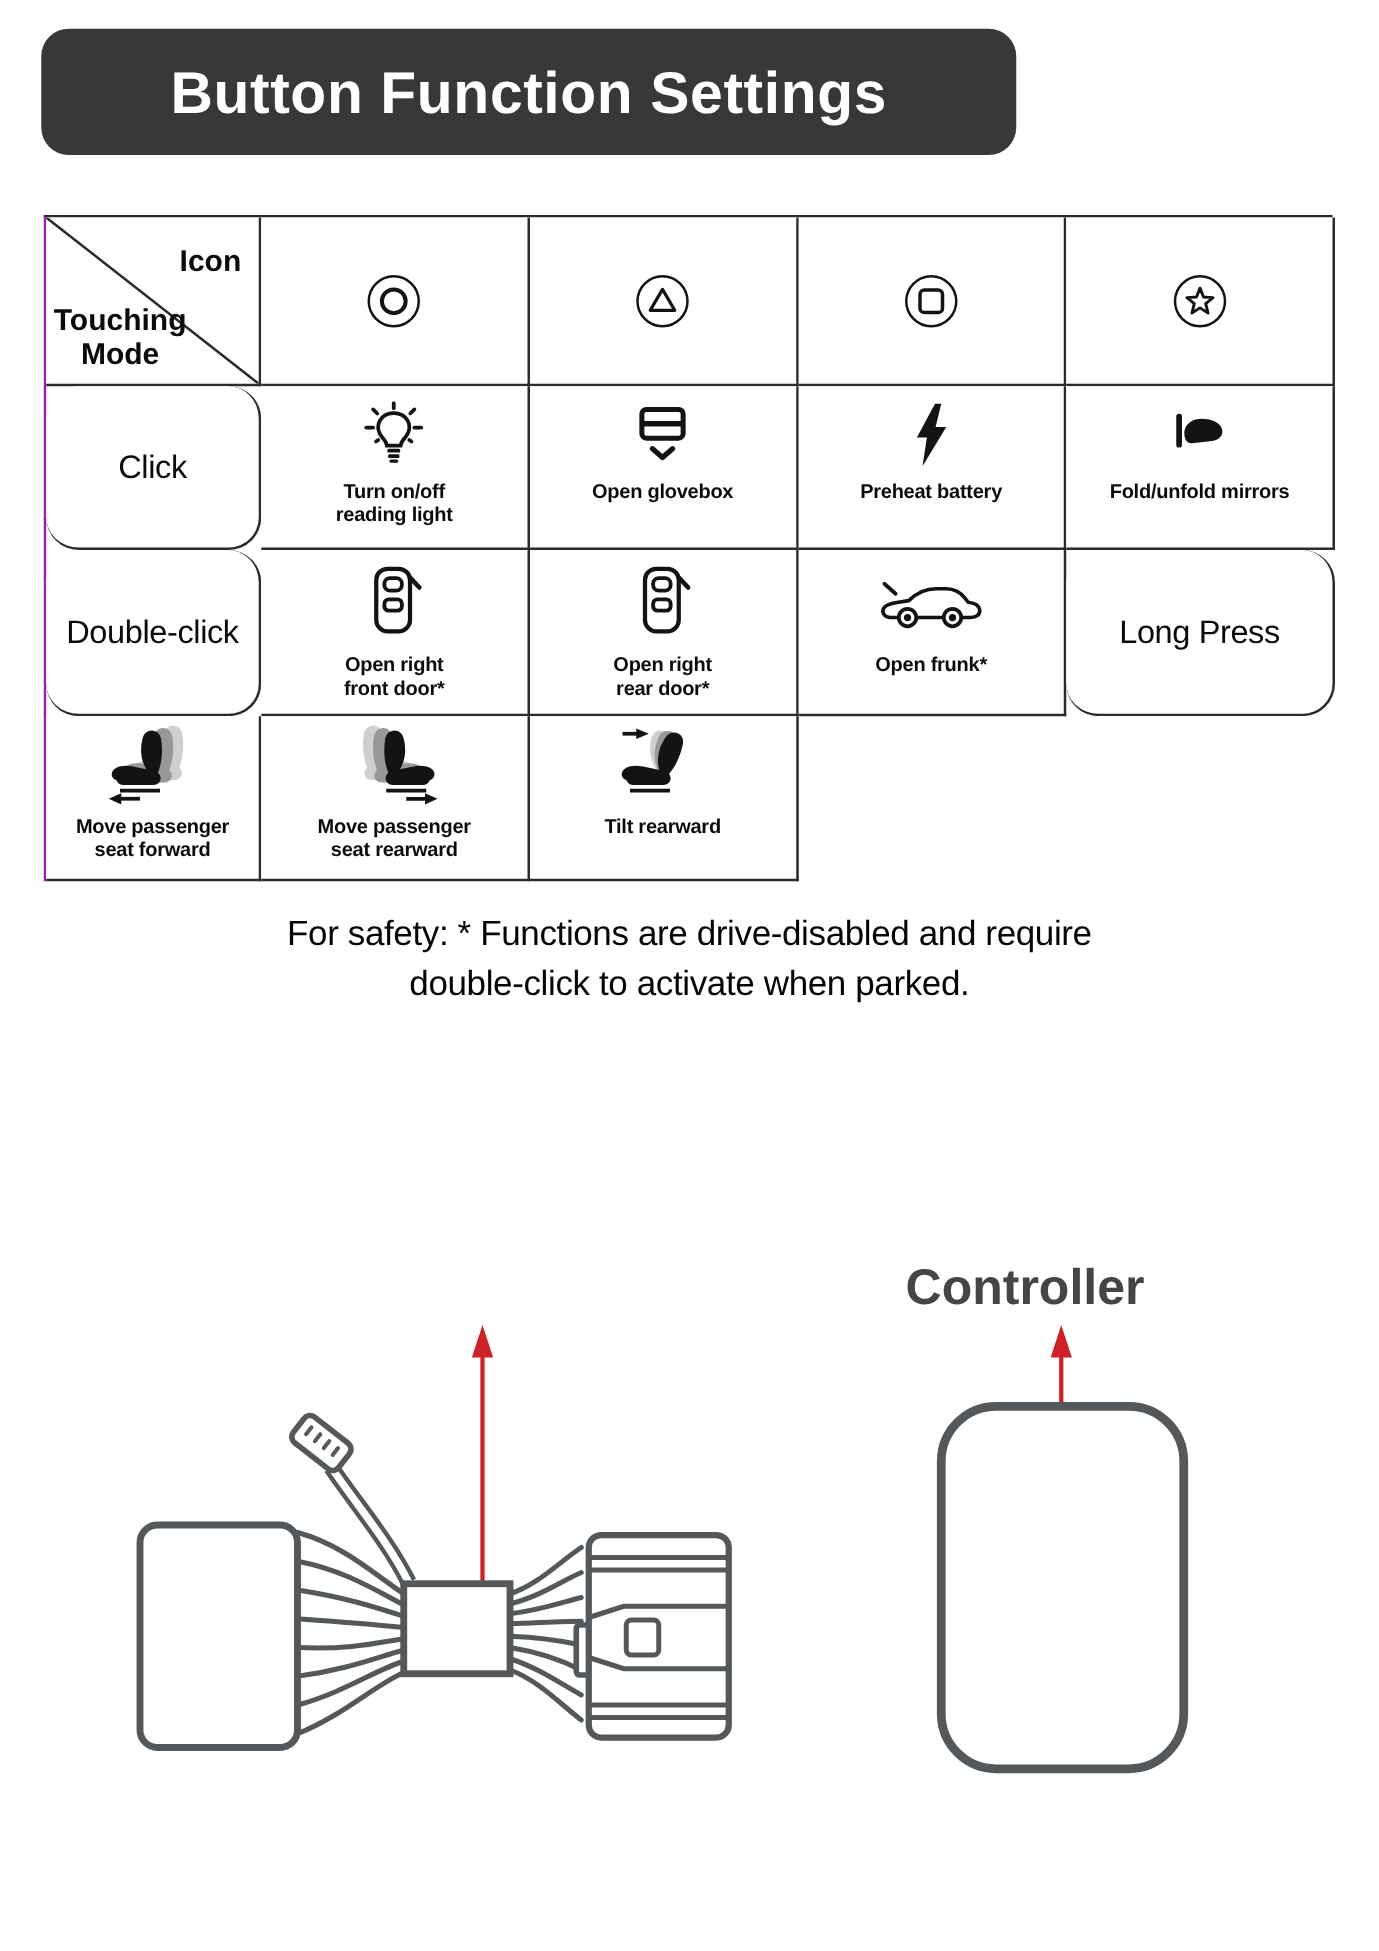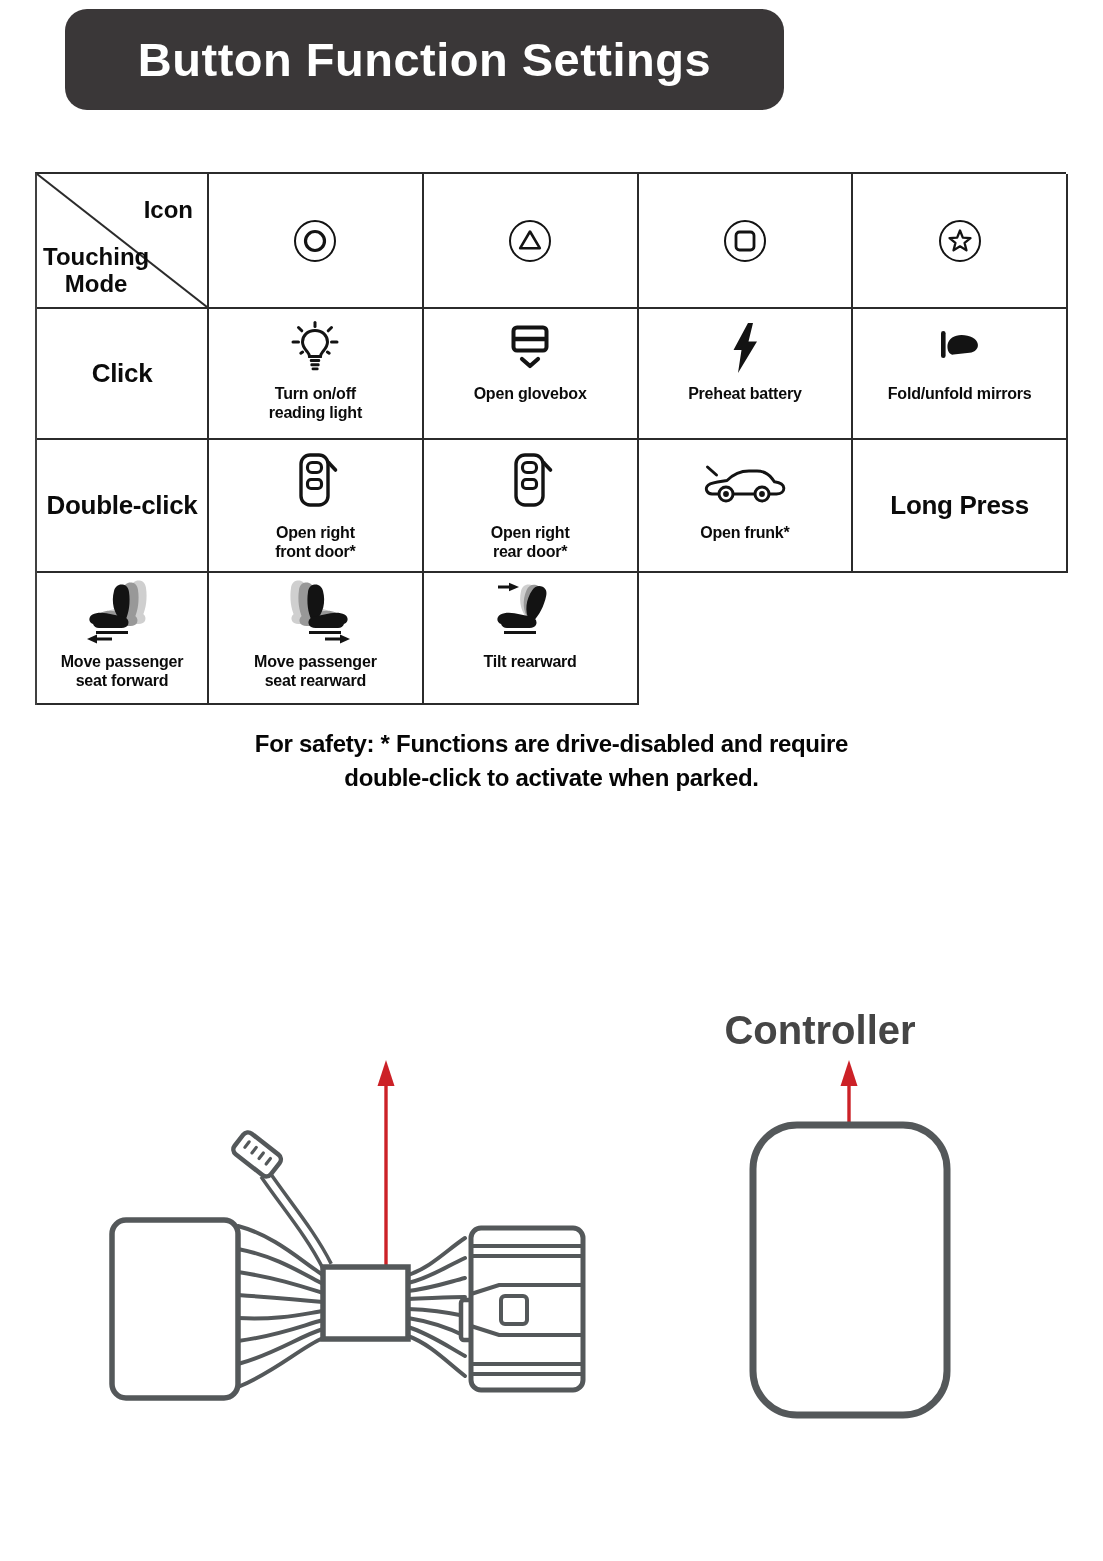--- a/index.html
+++ b/index.html
@@ -1,48 +1,48 @@
 <!DOCTYPE html>
 <html><head>
 <meta charset="utf-8">
 <style>
   html,body{margin:0;padding:0;background:#fff;}
   .page{position:relative;width:1103px;height:1561px;background:#fff;overflow:hidden;
         font-family:"Liberation Sans","DejaVu Sans",sans-serif;color:#0b0b0b;}
 
   
-  .title-bar{position:absolute;left:33px;top:9px;width:719px;height:101px;background:#3a3738;
-             border-radius:22px;display:flex;align-items:center;justify-content:center;margin-left:32px;}
+  .title-bar{position:absolute;left:33px;top:23px;width:780px;height:101px;background:#3a3738;
+             border-radius:22px;display:flex;align-items:center;justify-content:center;}
   .title-bar span{color:#fff;font-size:47px;font-weight:bold;letter-spacing:.5px;white-space:nowrap;}
 
   
   .func-table{position:absolute;left:35px;top:172px;width:1031px;
               display:grid;grid-template-columns:172px repeat(4,214.75px);
               grid-template-rows:135px 131px 133px 132px;
-              border-top:2px solid #2b2b2b;border-left:2px solid #404040;box-sizing:border-box;}
+              border-top:2px solid #2b2b2b;border-left:2px solid #a21caf;box-sizing:border-box;}
   .func-table>div{border-right:2px solid #2b2b2b;border-bottom:2px solid #2b2b2b;
                   box-sizing:border-box;position:relative;background:#fff;}
   .corner-cell svg.diag{position:absolute;inset:0;}
   .corner-top{position:absolute;top:22px;right:14px;font-size:24px;font-weight:bold;}
   .corner-bottom{position:absolute;bottom:10px;left:6px;font-size:24px;font-weight:bold;
                  white-space:pre-line;text-align:center;line-height:1.1;}
   .icon-head{display:flex;align-items:center;justify-content:center;}
   .mode-cell{display:flex;align-items:center;justify-content:center;
-             font-size:26px;font-weight:bold;letter-spacing:-.3px;}
+             font-size:26px;font-weight:normal;letter-spacing:-.3px;border-radius:26px;}
   .fcell{display:flex;flex-direction:column;align-items:center;}
   .icon-wrap{display:flex;align-items:center;justify-content:center;}
   .row-click .icon-wrap{height:62px;margin-top:8px;}
   .row-dbl .icon-wrap{height:74px;margin-top:4px;}
   .row-long .icon-wrap{height:70px;margin-top:4px;}
   .caption{font-size:16px;font-weight:bold;text-align:center;white-space:pre-line;
            line-height:1.16;margin-top:6px;letter-spacing:-.2px;}
 
   
-  .safety{position:absolute;left:0;right:0;top:727px;text-align:center;font-size:24px;
-          font-weight:bold;line-height:1.42;white-space:pre-line;letter-spacing:-.3px;color:#050505;}
+  .safety{position:absolute;left:0;right:0;top:727px;text-align:center;font-size:28px;
+          font-weight:normal;line-height:1.42;white-space:pre-line;letter-spacing:-.3px;color:#050505;}
 
   
   .diag-label{position:absolute;font-size:40px;font-weight:bold;color:#454545;text-align:center;}
   .lbl-dataline{left:140px;top:1008px;width:460px;}
   .lbl-controller{left:660px;top:1008px;width:320px;}
   .abs{position:absolute;}
 </style>
 </head>
 <body>
 

